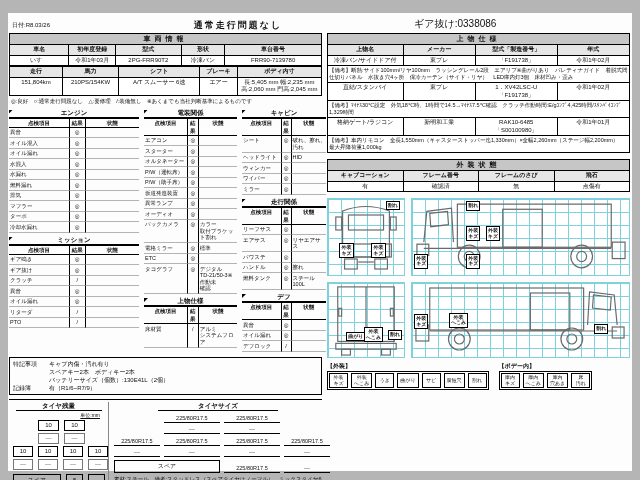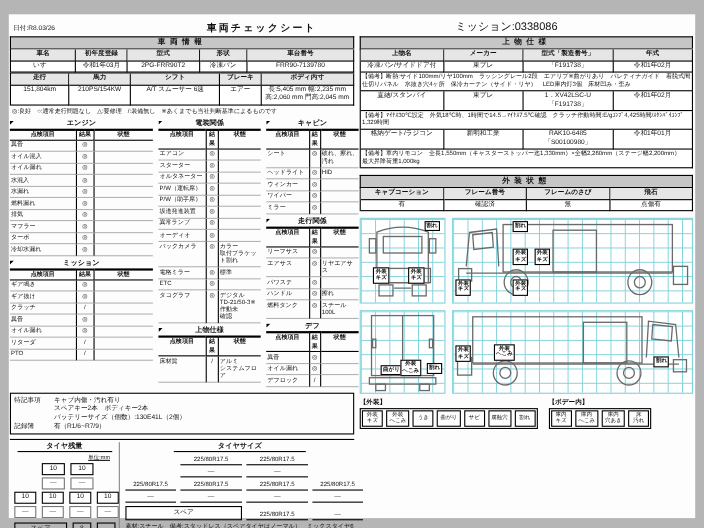--- a/index.html
+++ b/index.html
@@ -72,22 +72,22 @@
   .dl-items{display:flex;gap:3px;margin-top:1px;border:1px solid #000;padding:1px;}
   .dl-box{border:1px solid #000;font-size:5px;line-height:5.5px;text-align:center;
           padding:1px 2px;white-space:pre-line;min-width:13px;display:flex;align-items:center;justify-content:center;}
 </style>
 </head>
 <body>
 
 <div class="page">
   <div class="sheet">
     <div class="hdr-date">日付:R8.03/26</div>
-    <div class="hdr-title">車両チェックシート</div>
-    <div class="hdr-ctrl">ミッション:0338086</div>
+    <div class="hdr-title">通常走行問題なし</div>
+    <div class="hdr-ctrl">ギア抜け:0338086</div>
 
     <div class="left-col">
       <div>
           <div class="bar">車両情報</div>
           <div class="vgrid" style="grid-template-columns: 19% 15% 21% 14% 31%;">
             <div class="cell hcell">車名</div>
             <div class="cell hcell">初年度登録</div>
             <div class="cell hcell">型式</div>
             <div class="cell hcell">形状</div>
             <div class="cell hcell">車台番号</div>

